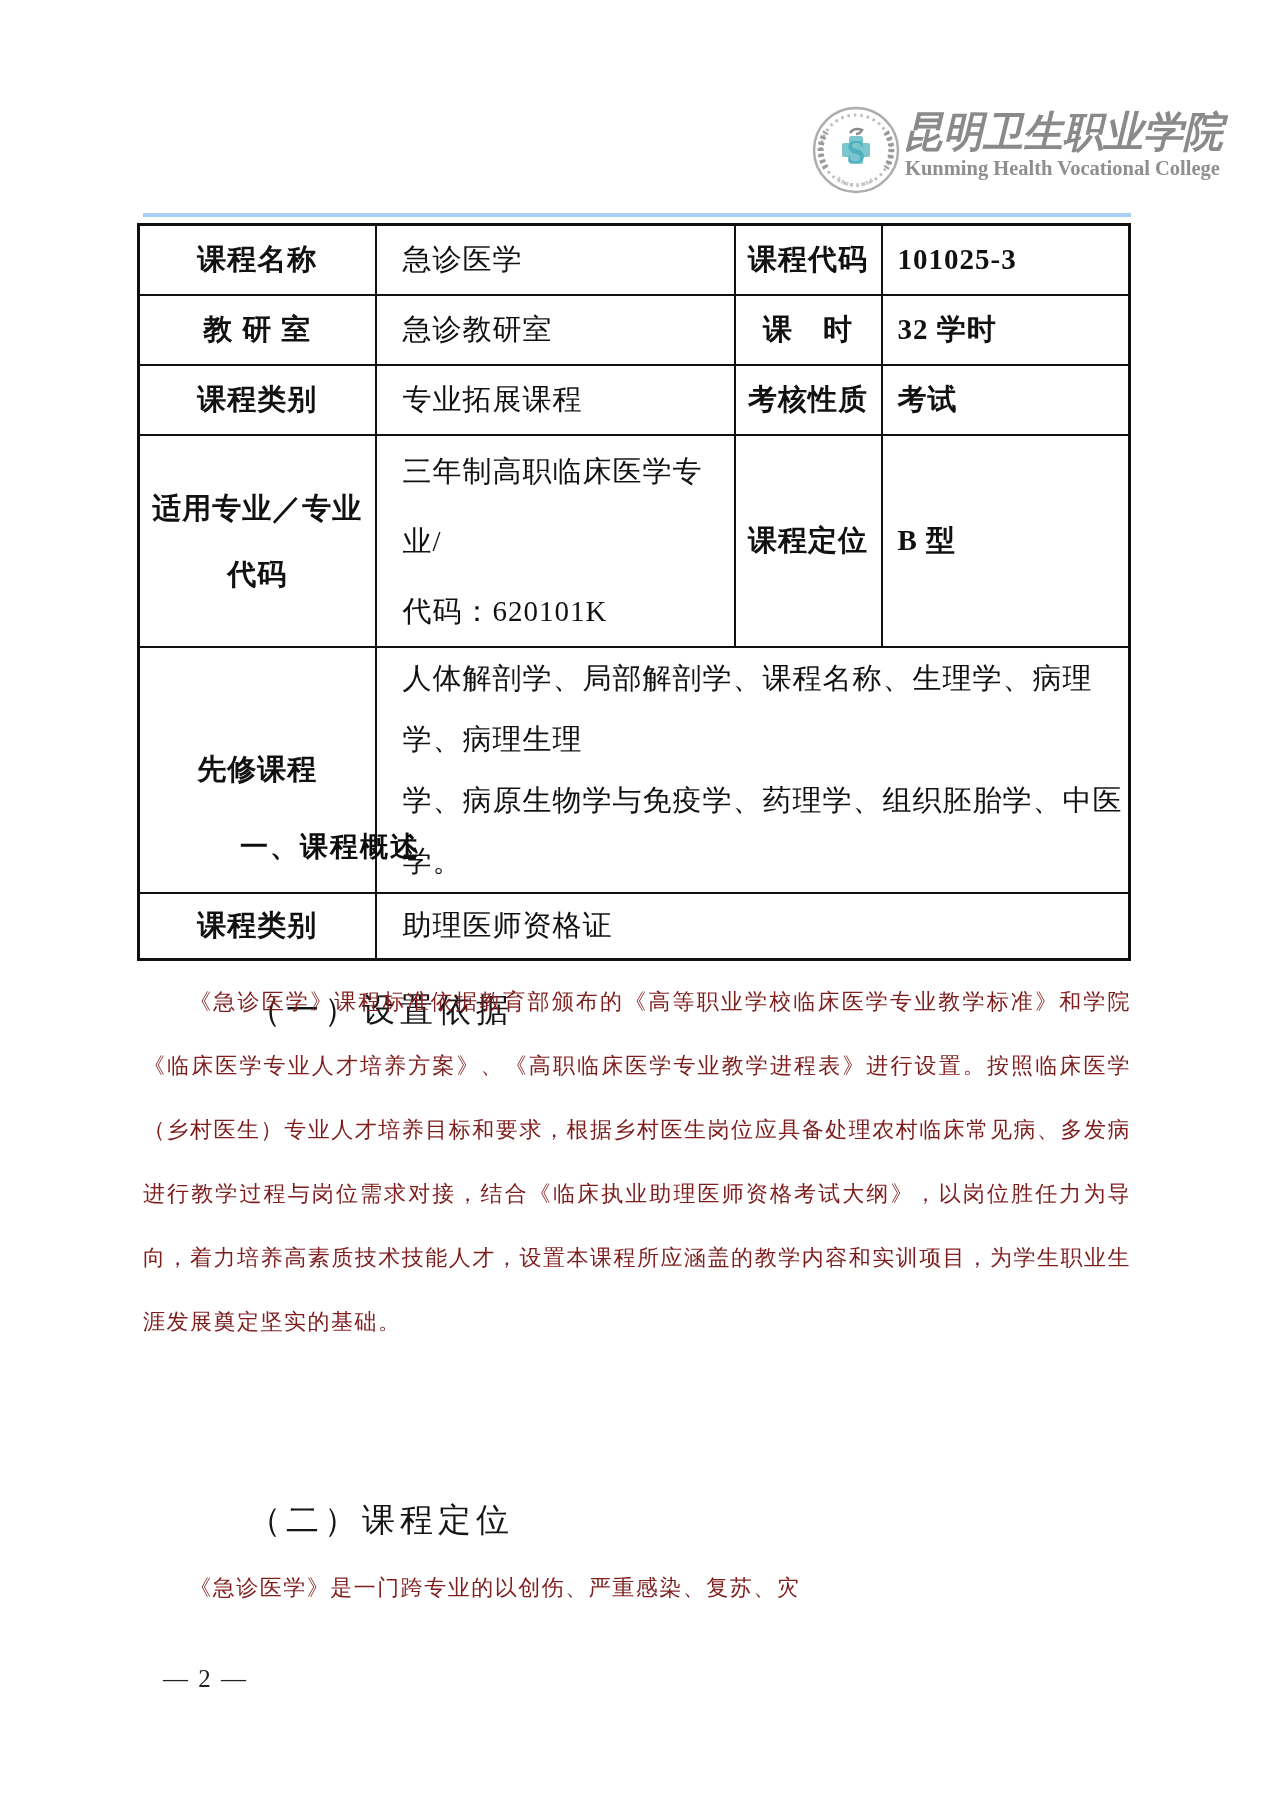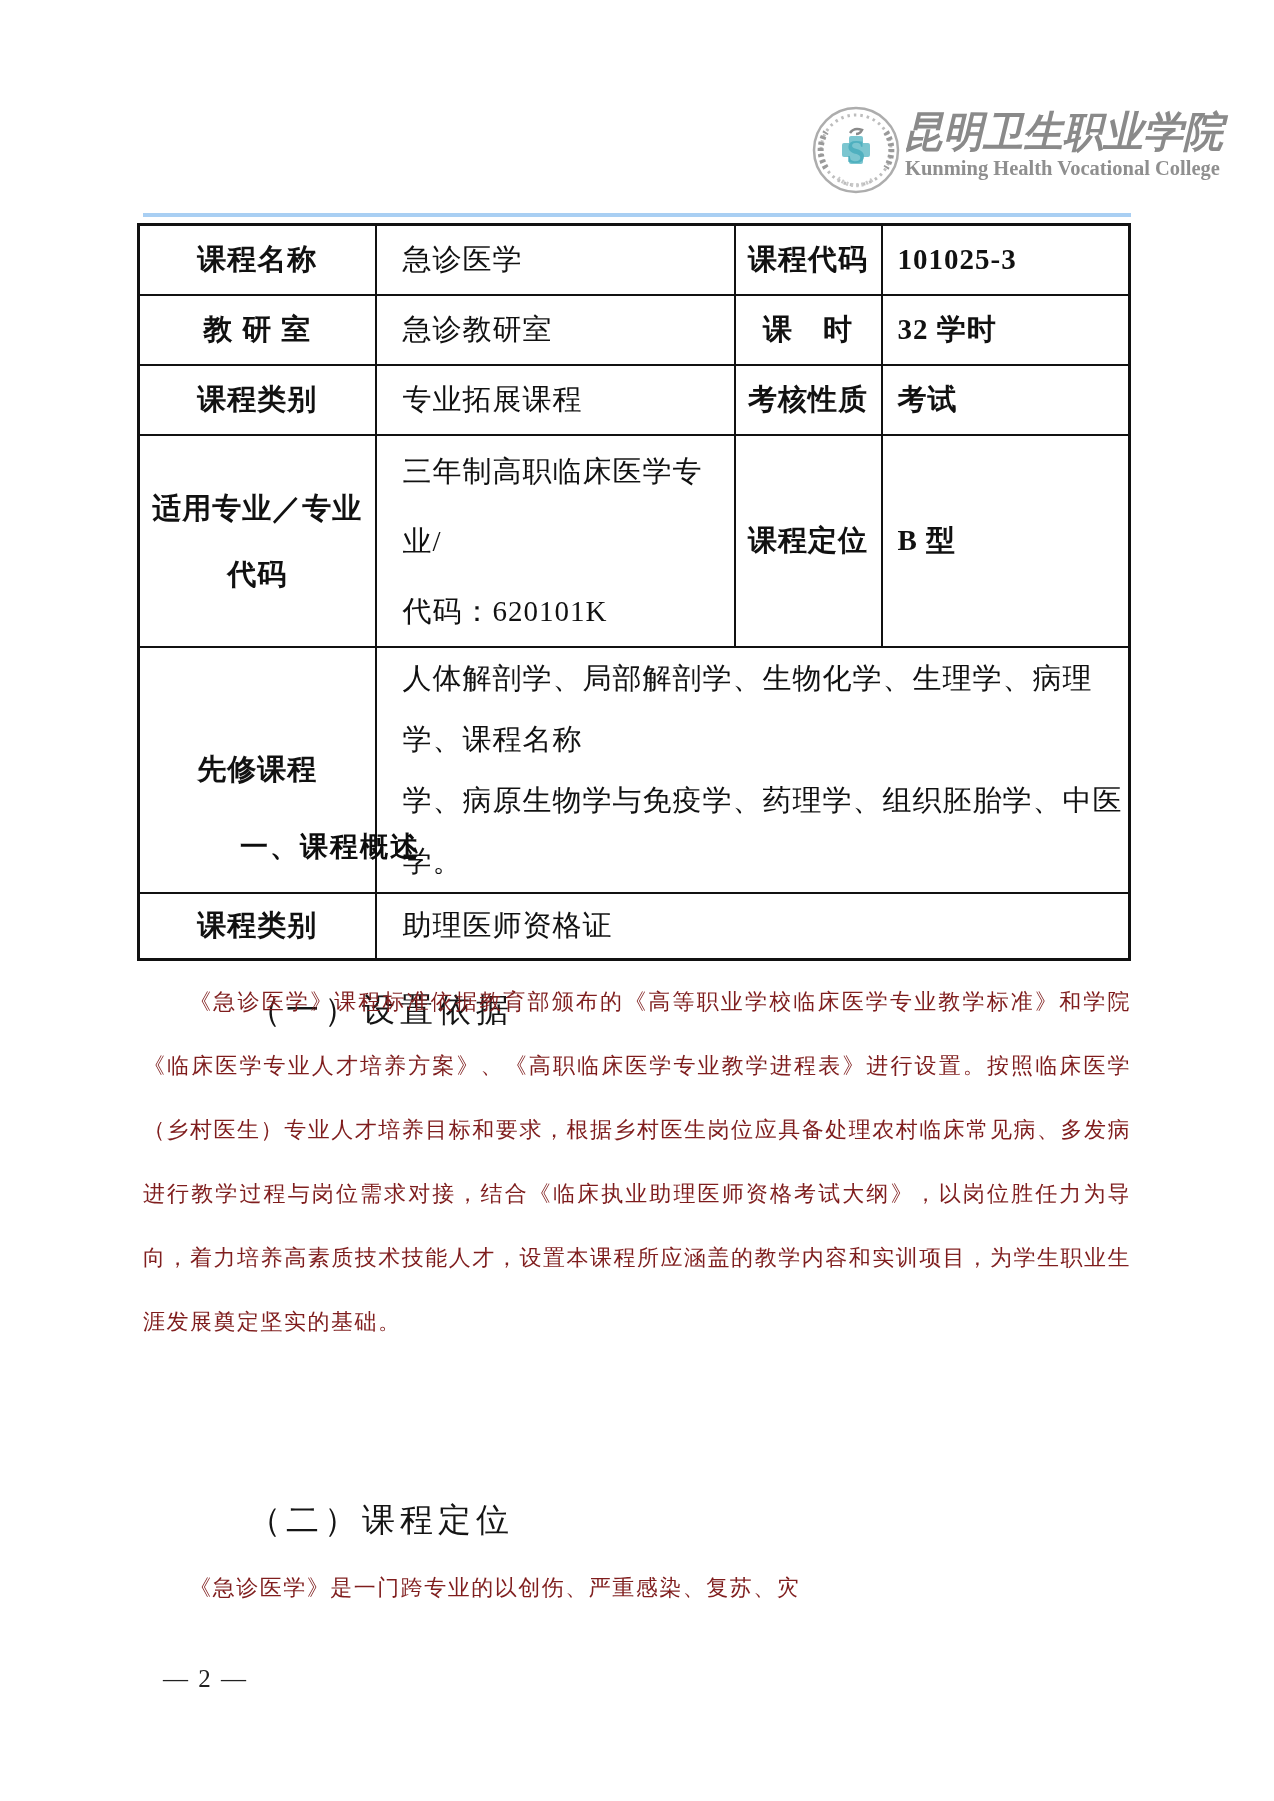--- a/index.html
+++ b/index.html
@@ -194,21 +194,21 @@
       <td class="val two-line-val">
         <div>三年制高职临床医学专业/</div>
         <div>代码：620101K</div>
       </td>
       <td class="lbl">课程定位</td>
       <td class="val val2">B 型</td>
     </tr>
     <tr style="height:133px">
       <td class="lbl">先修课程</td>
       <td class="val prereq" colspan="3">
-        <div>人体解剖学、局部解剖学、生物化学、生理学、病理学、课程名称</div>
+        <div>人体解剖学、局部解剖学、课程名称、生理学、病理学、病理生理</div>
         <div>学、病原生物学与免疫学、药理学、组织胚胎学、中医学。</div>
       </td>
     </tr>
     <tr style="height:67px">
       <td class="lbl">课程类别</td>
       <td class="val" colspan="3">助理医师资格证</td>
     </tr>
   </tbody>
     </table>
 

